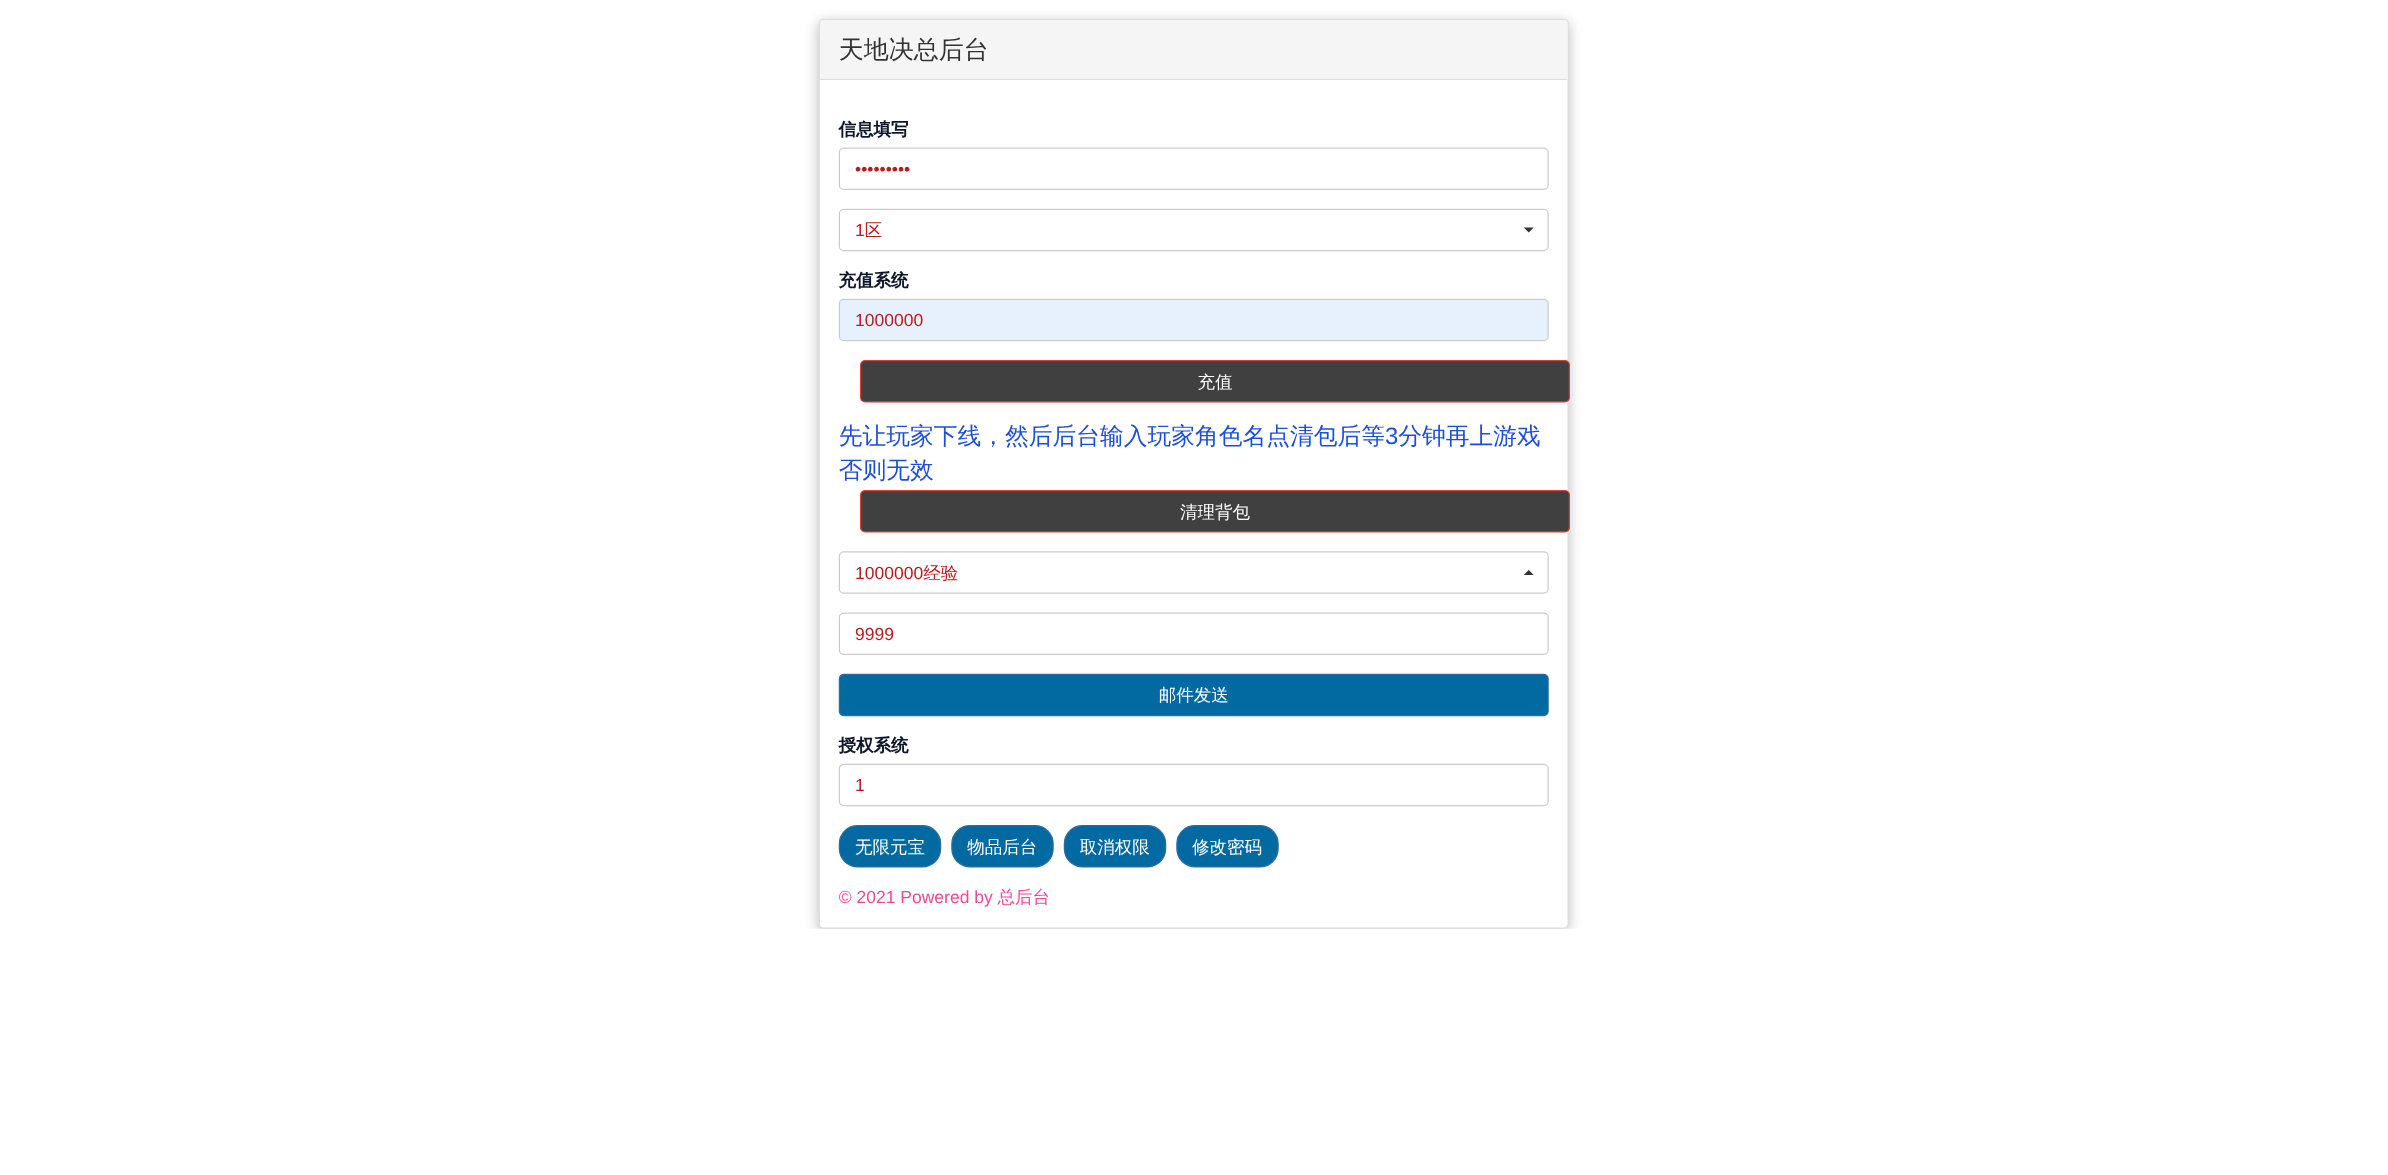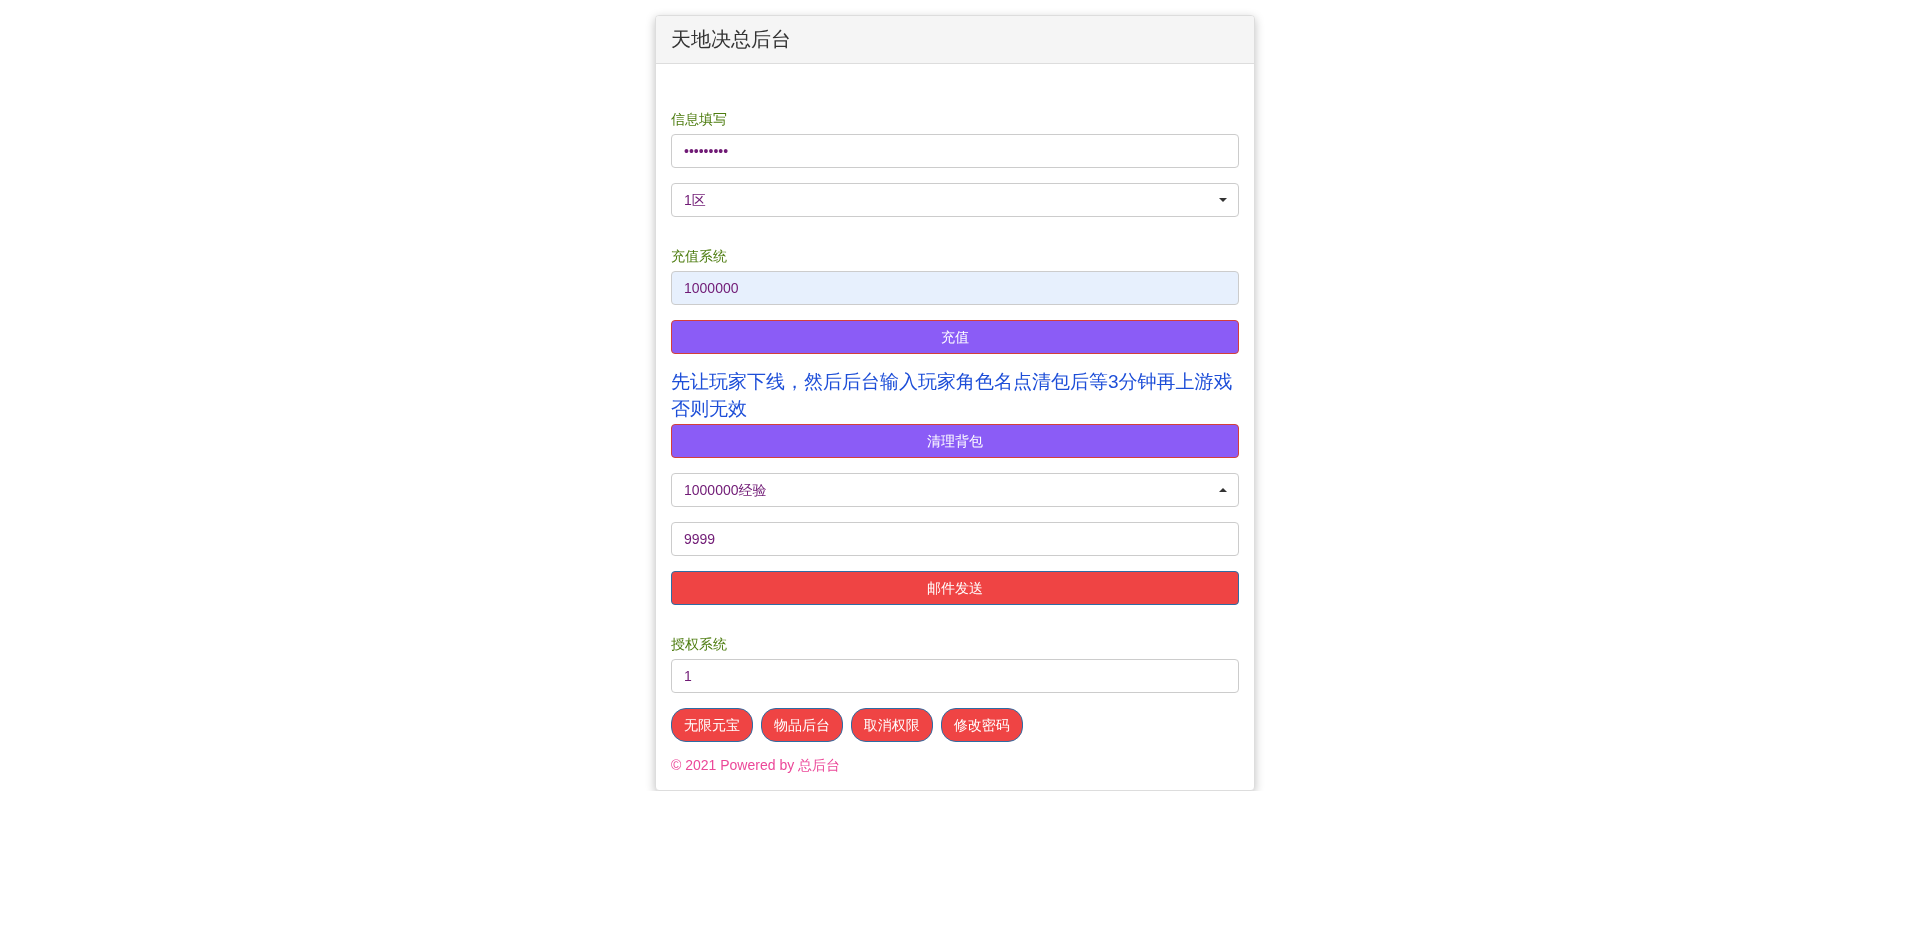--- a/index.html
+++ b/index.html
@@ -37,33 +37,32 @@
     }
     form {
       margin-top: 16px;
     }
     .form-group {
       margin-bottom: 15px;
     }
     label {
       display: inline-block;
       margin-bottom: 5px;
-      font-weight: 400;
-      font-size: 14px;
-      color: #4d7c0f;
-      margin-top: 16px;
+      font-weight: 700;
+      font-size: 14px;
+      color: #0f172a;
     }
     .form-control {
       display: block;
       width: 100%;
       height: 34px;
       padding: 6px 12px;
       font-size: 14px;
       line-height: 1.42857143;
-      color: #701a75;
+      color: #b91c1c;
       background-color: #fff;
       border: 1px solid #ccc;
       border-radius: 4px;
     }
     .autofill {
       background-color: #e7f0fd;
     }
     select.form-control {
       appearance: none;
       -webkit-appearance: none;
@@ -103,25 +102,26 @@
       cursor: pointer;
       border: 1px solid transparent;
       border-radius: 4px;
       color: #fff;
     }
     .btn-block {
       display: block;
       width: 100%;
     }
     .btn-danger {
-      background-color: #8b5cf6;
+      background-color: #404040;
       border-color: #d43f3a;
+      margin-left: 17px;
     }
     .btn-primary {
-      background-color: #ef4444;
+      background-color: #0369a1;
       border-color: #2e6da4;
     }
     .hint-text {
       font-size: 19px;
       color: #1d4ed8;
       margin-bottom: 2px;
       line-height: 1.4;
     }
     .btn-row {
       margin-bottom: 15px;

